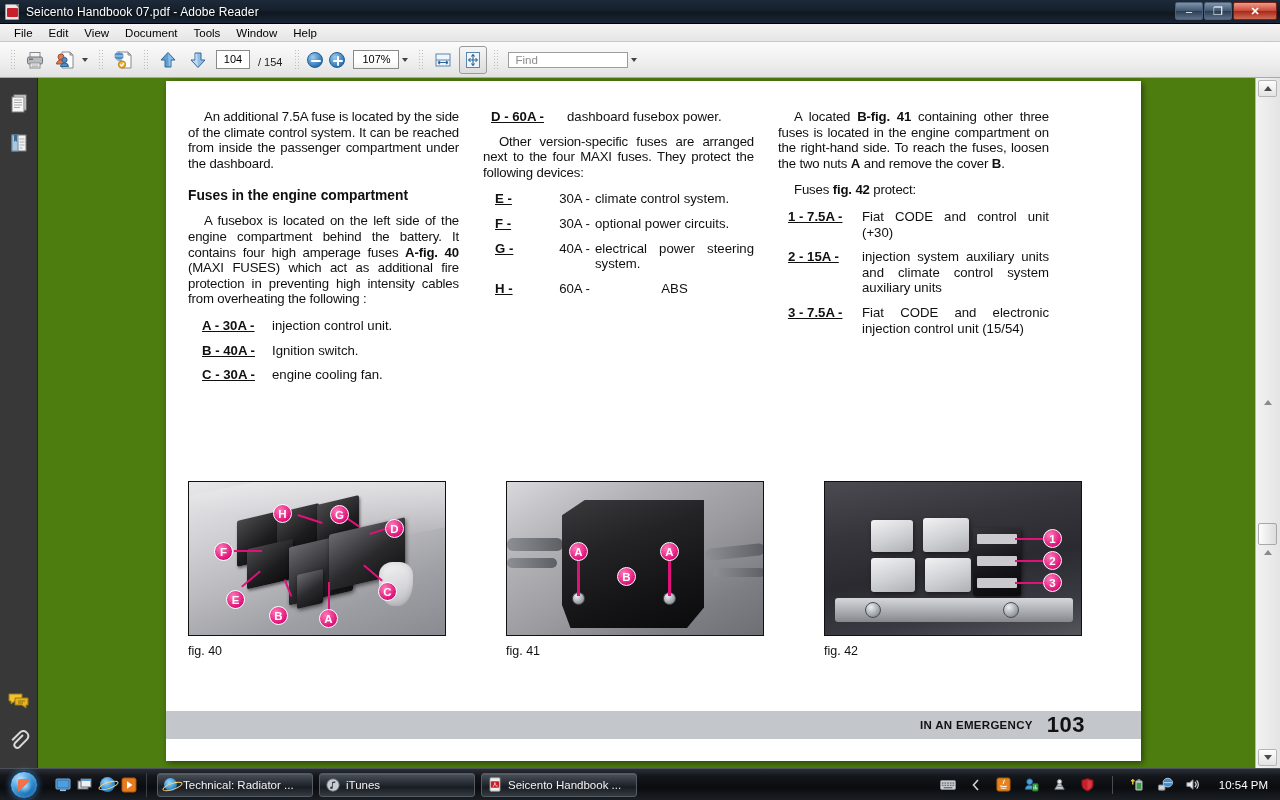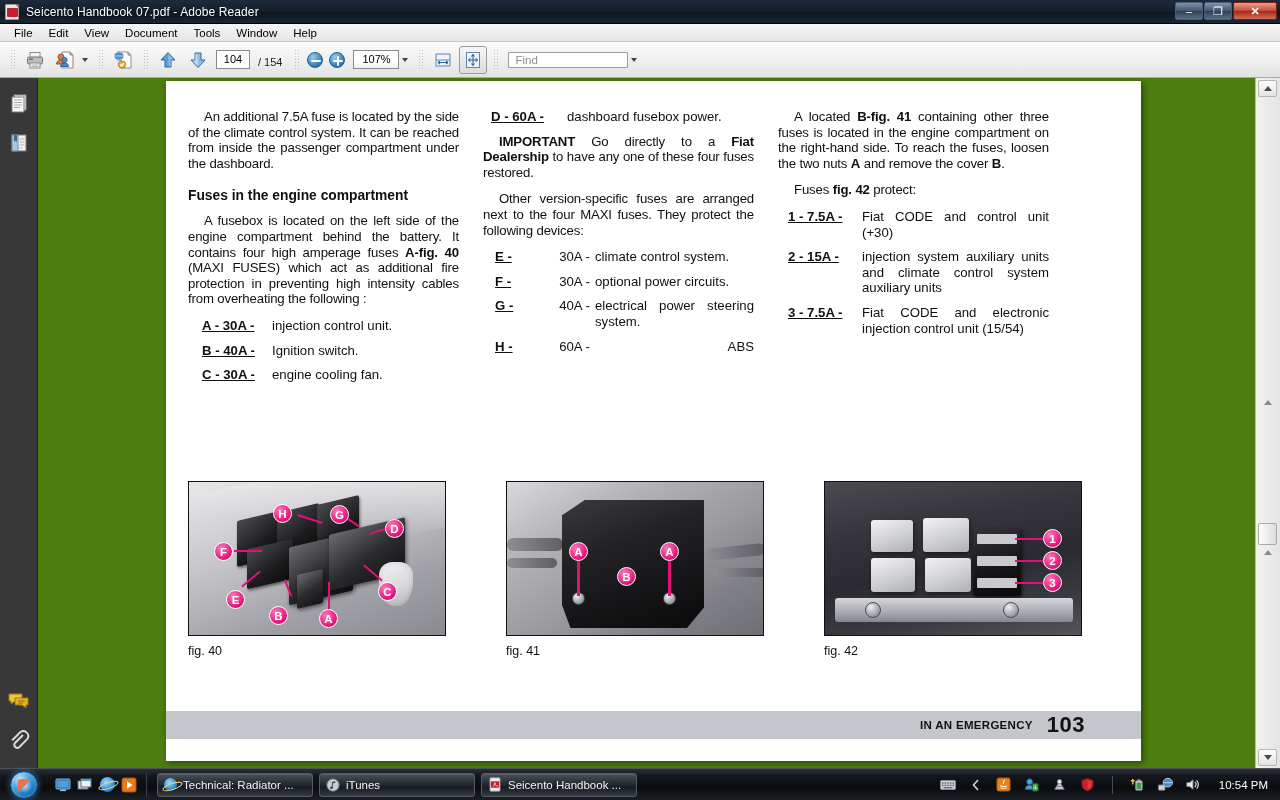--- a/index.html
+++ b/index.html
@@ -491,21 +491,20 @@
               <span class="fuse-desc">engine cooling fan.</span>
             </div>
           </div>
 
           <div class="col c2">
             <div class="fuse-row">
               <span class="fuse-key" style="width:84px;padding-left:8px;">D - 60A -</span>
               <span class="fuse-desc">dashboard         fusebox power.</span>
             </div>
 
-            <p class="bodytext"><b>IMPORTANT</b><span> Go directly to a </span><b>Fiat Dealership</b><span> to have any one of these four fuses restored.</span></p>
 
             <p class="bodytext">Other version-specific fuses are arranged next to the four MAXI fuses. They protect the following devices:</p>
 
             <div class="fuse-row">
               <span class="fuse-key">E -</span>
               <span class="fuse-amp">30A -</span>
               <span class="fuse-desc">climate control system.</span>
             </div>
             <div class="fuse-row">
               <span class="fuse-key">F -</span>
@@ -513,21 +512,21 @@
               <span class="fuse-desc">optional power circuits.</span>
             </div>
             <div class="fuse-row">
               <span class="fuse-key">G -</span>
               <span class="fuse-amp">40A -</span>
               <span class="fuse-desc">electrical        power steering system.</span>
             </div>
             <div class="fuse-row">
               <span class="fuse-key">H -</span>
               <span class="fuse-amp">60A -</span>
-              <span class="fuse-desc" style="text-align:right">ABS</span>
+              <span class="fuse-desc" style="text-align:center">ABS</span>
             </div>
           </div>
 
           <div class="col c3">
             <p class="bodytext"><span>A located </span><b>B-fig. 41</b><span> containing other three fuses is located in the engine compartment on the right-hand side. To reach the fuses, loosen the two nuts </span><b>A</b><span> and remove the cover </span><b>B</b><span>.</span></p>
 
             <p class="bodytext"><span>Fuses </span><b>fig. 42</b><span> protect:</span></p>
 
             <div class="fuse-row">
               <span class="fuse-key">1 - 7.5A -</span>

